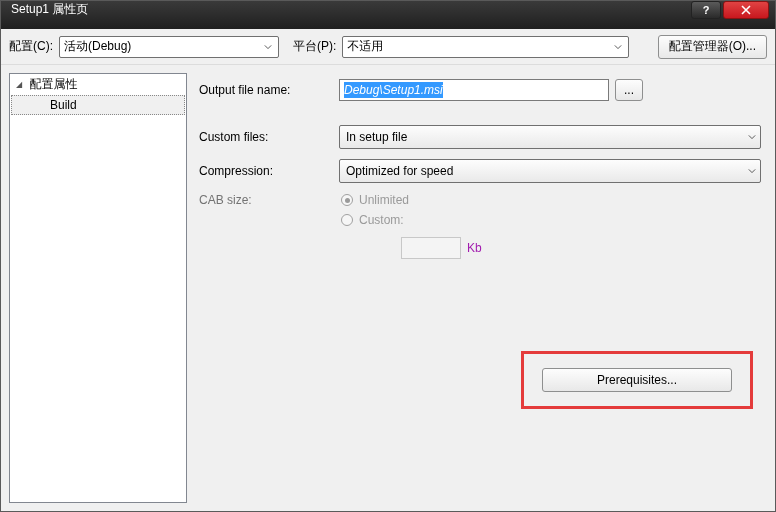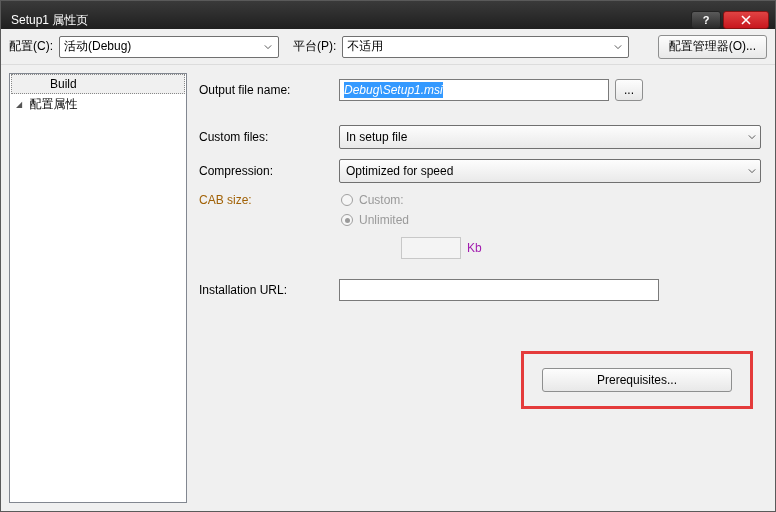--- a/index.html
+++ b/index.html
@@ -1,19 +1,19 @@
 <!DOCTYPE html>
 <html><head>
 <meta charset="utf-8">
 <style>
   * { box-sizing: border-box; font-family: "Segoe UI", Tahoma, sans-serif; font-size: 12px; }
   body { margin: 0; background: #f0f0f0; width: 776px; height: 512px; overflow: hidden; }
 
   .window { width: 776px; height: 512px; background: #f0f0f0; border: 1px solid #5a5a5a; display: flex; flex-direction: column; }
-  .titlebar { height: 28px; background: linear-gradient(to bottom, #3a3a3a 0%, #1f1f1f 100%); display: flex; align-items: flex-end; padding: 0 6px; color: #fff; }
+  .titlebar { height: 28px; background: linear-gradient(to bottom, #3a3a3a 0%, #1f1f1f 100%); display: flex; align-items: flex-start; padding: 0 6px; color: #fff; }
   .titlebar .title { flex: 1; font-size: 12px; padding-left: 4px; }
   .titlebar .controls { display: flex; gap: 2px; }
   .titlebar .wbtn { width: 30px; height: 18px; background: linear-gradient(to bottom,#5a5a5a,#2a2a2a); border: 1px solid #222; border-radius: 3px; display: flex; align-items: center; justify-content: center; color: #fff; font-size: 11px; }
   .titlebar .wbtn.close { background: linear-gradient(to bottom,#e04343,#c8171e); border-color: #8a1212; width: 46px; font-weight: bold; }
   .titlebar .wbtn.help { font-weight: bold; }
 
   .topstrip { height: 36px; display: flex; align-items: center; padding: 4px 8px; gap: 6px; border-bottom: 1px solid #dcdcdc; }
   .topstrip label { white-space: nowrap; text-align: center; }
   .combo { height: 22px; background: #fff; border: 1px solid #707070; border-radius: 2px; display: flex; align-items: center; padding: 0 4px; position: relative; }
   .combo .arrow { position: absolute; right: 2px; top: 2px; width: 16px; height: 16px; display: flex; align-items: center; justify-content: center; }
@@ -23,21 +23,21 @@
   .main { flex: 1; display: flex; padding: 8px; gap: 10px; }
   .tree { width: 178px; height: 100%; background: #fff; border: 1px solid #828790; }
   .tree .node { padding: 2px 4px 2px 18px; position: relative; }
   .tree .node.root { padding-left: 6px; font-weight: normal; }
   .tree .node.root::before { content: "◢"; font-size: 8px; margin-right: 4px; color: #555; display: inline-block; transform: translateY(-1px); }
   .tree .node.selected { background: #f0f0f0; border: 1px dotted #888; margin: 0 1px; }
 
   .panel { flex: 1; padding: 6px 6px 6px 2px; position: relative; }
   .row { display: flex; align-items: center; margin-bottom: 10px; }
   .row .lbl { width: 140px; }
-  .row .lbl.disabled { color: #a16207; }
+  .row .lbl.disabled { color: #737373; }
   .textfield { flex: 1; height: 22px; border: 1px solid #7a7a7a; background: #fff; padding: 0 4px; display: flex; align-items: center; font-style: italic; }
   .textfield.sel { background: #fff; }
   .textfield.sel .seltext { background: #3399ff; color: #fff; padding: 1px 0; }
   .browsebtn { width: 28px; height: 22px; margin-left: 6px; }
   .select { flex: 1; height: 24px; border: 1px solid #707070; background: linear-gradient(to bottom,#fdfdfd,#e9e9e9); display: flex; align-items: center; padding: 0 6px; position: relative; border-radius: 2px; }
   .select .arrow { position: absolute; right: 4px; top: 50%; transform: translateY(-50%); }
   .radio-group { display: flex; flex-direction: column; gap: 6px; padding-left: 2px; }
   .radio-row { display: flex; align-items: center; gap: 6px; color: #9a9a9a; }
   .radio { width: 12px; height: 12px; border: 1px solid #a0a0a0; border-radius: 50%; background: #f6f6f6; display: inline-flex; align-items: center; justify-content: center; }
   .radio.checked::after { content: ""; width: 5px; height: 5px; background: #9a9a9a; border-radius: 50%; }
@@ -86,25 +86,25 @@
         </span>
     </div>
     <div class="btn" style="margin-left:23px">
       <span>配置管理器(O)...</span>
     </div>
   </div>
 
   <div class="main">
 
     <div class="tree">
+      <div class="node root">
+        <span>配置属性</span>
+      </div>
       <div class="node selected" style="padding-left:38px">
         <span>Build</span>
-      </div>
-      <div class="node root">
-        <span>配置属性</span>
       </div>
     </div>
 
     <div class="panel">
 
       <div class="row">
         <div class="lbl">Output file name:</div>
         <div class="textfield sel" style="width:270px;flex:none">
           <span class="seltext">Debug\Setup1.msi</span>
         </div>
@@ -132,40 +132,36 @@
           <span class="arrow"><svg width="8" height="8" viewBox="0 0 10 10">
                 <path d="M1 3 L5 7 L9 3" fill="none" stroke="#333" stroke-width="1"></path>
               </svg></span>
         </div>
       </div>
 
       <div class="row" style="align-items:flex-start">
         <div class="lbl disabled">CAB size:</div>
         <div class="radio-group">
           <div class="radio-row">
+            <span class="radio checked"></span>
+            <span>Unlimited</span>
+          </div>
+          <div class="radio-row">
             <span class="radio"></span>
             <span>Custom:</span>
-          </div>
-          <div class="radio-row">
-            <span class="radio checked"></span>
-            <span>Unlimited</span>
           </div>
           <div class="kb">
             <div class="smallinput"></div>
             <span>Kb</span>
           </div>
         </div>
       </div>
 
       <div class="sep"></div>
 
-      <div class="row">
-        <div class="lbl">Installation URL:</div>
-        <div class="install-url"></div>
-      </div>
 
       <div class="prereq-wrap">
         <div class="btn">
           <span>Prerequisites...</span>
         </div>
       </div>
 
     </div>
   </div>
 </div>

